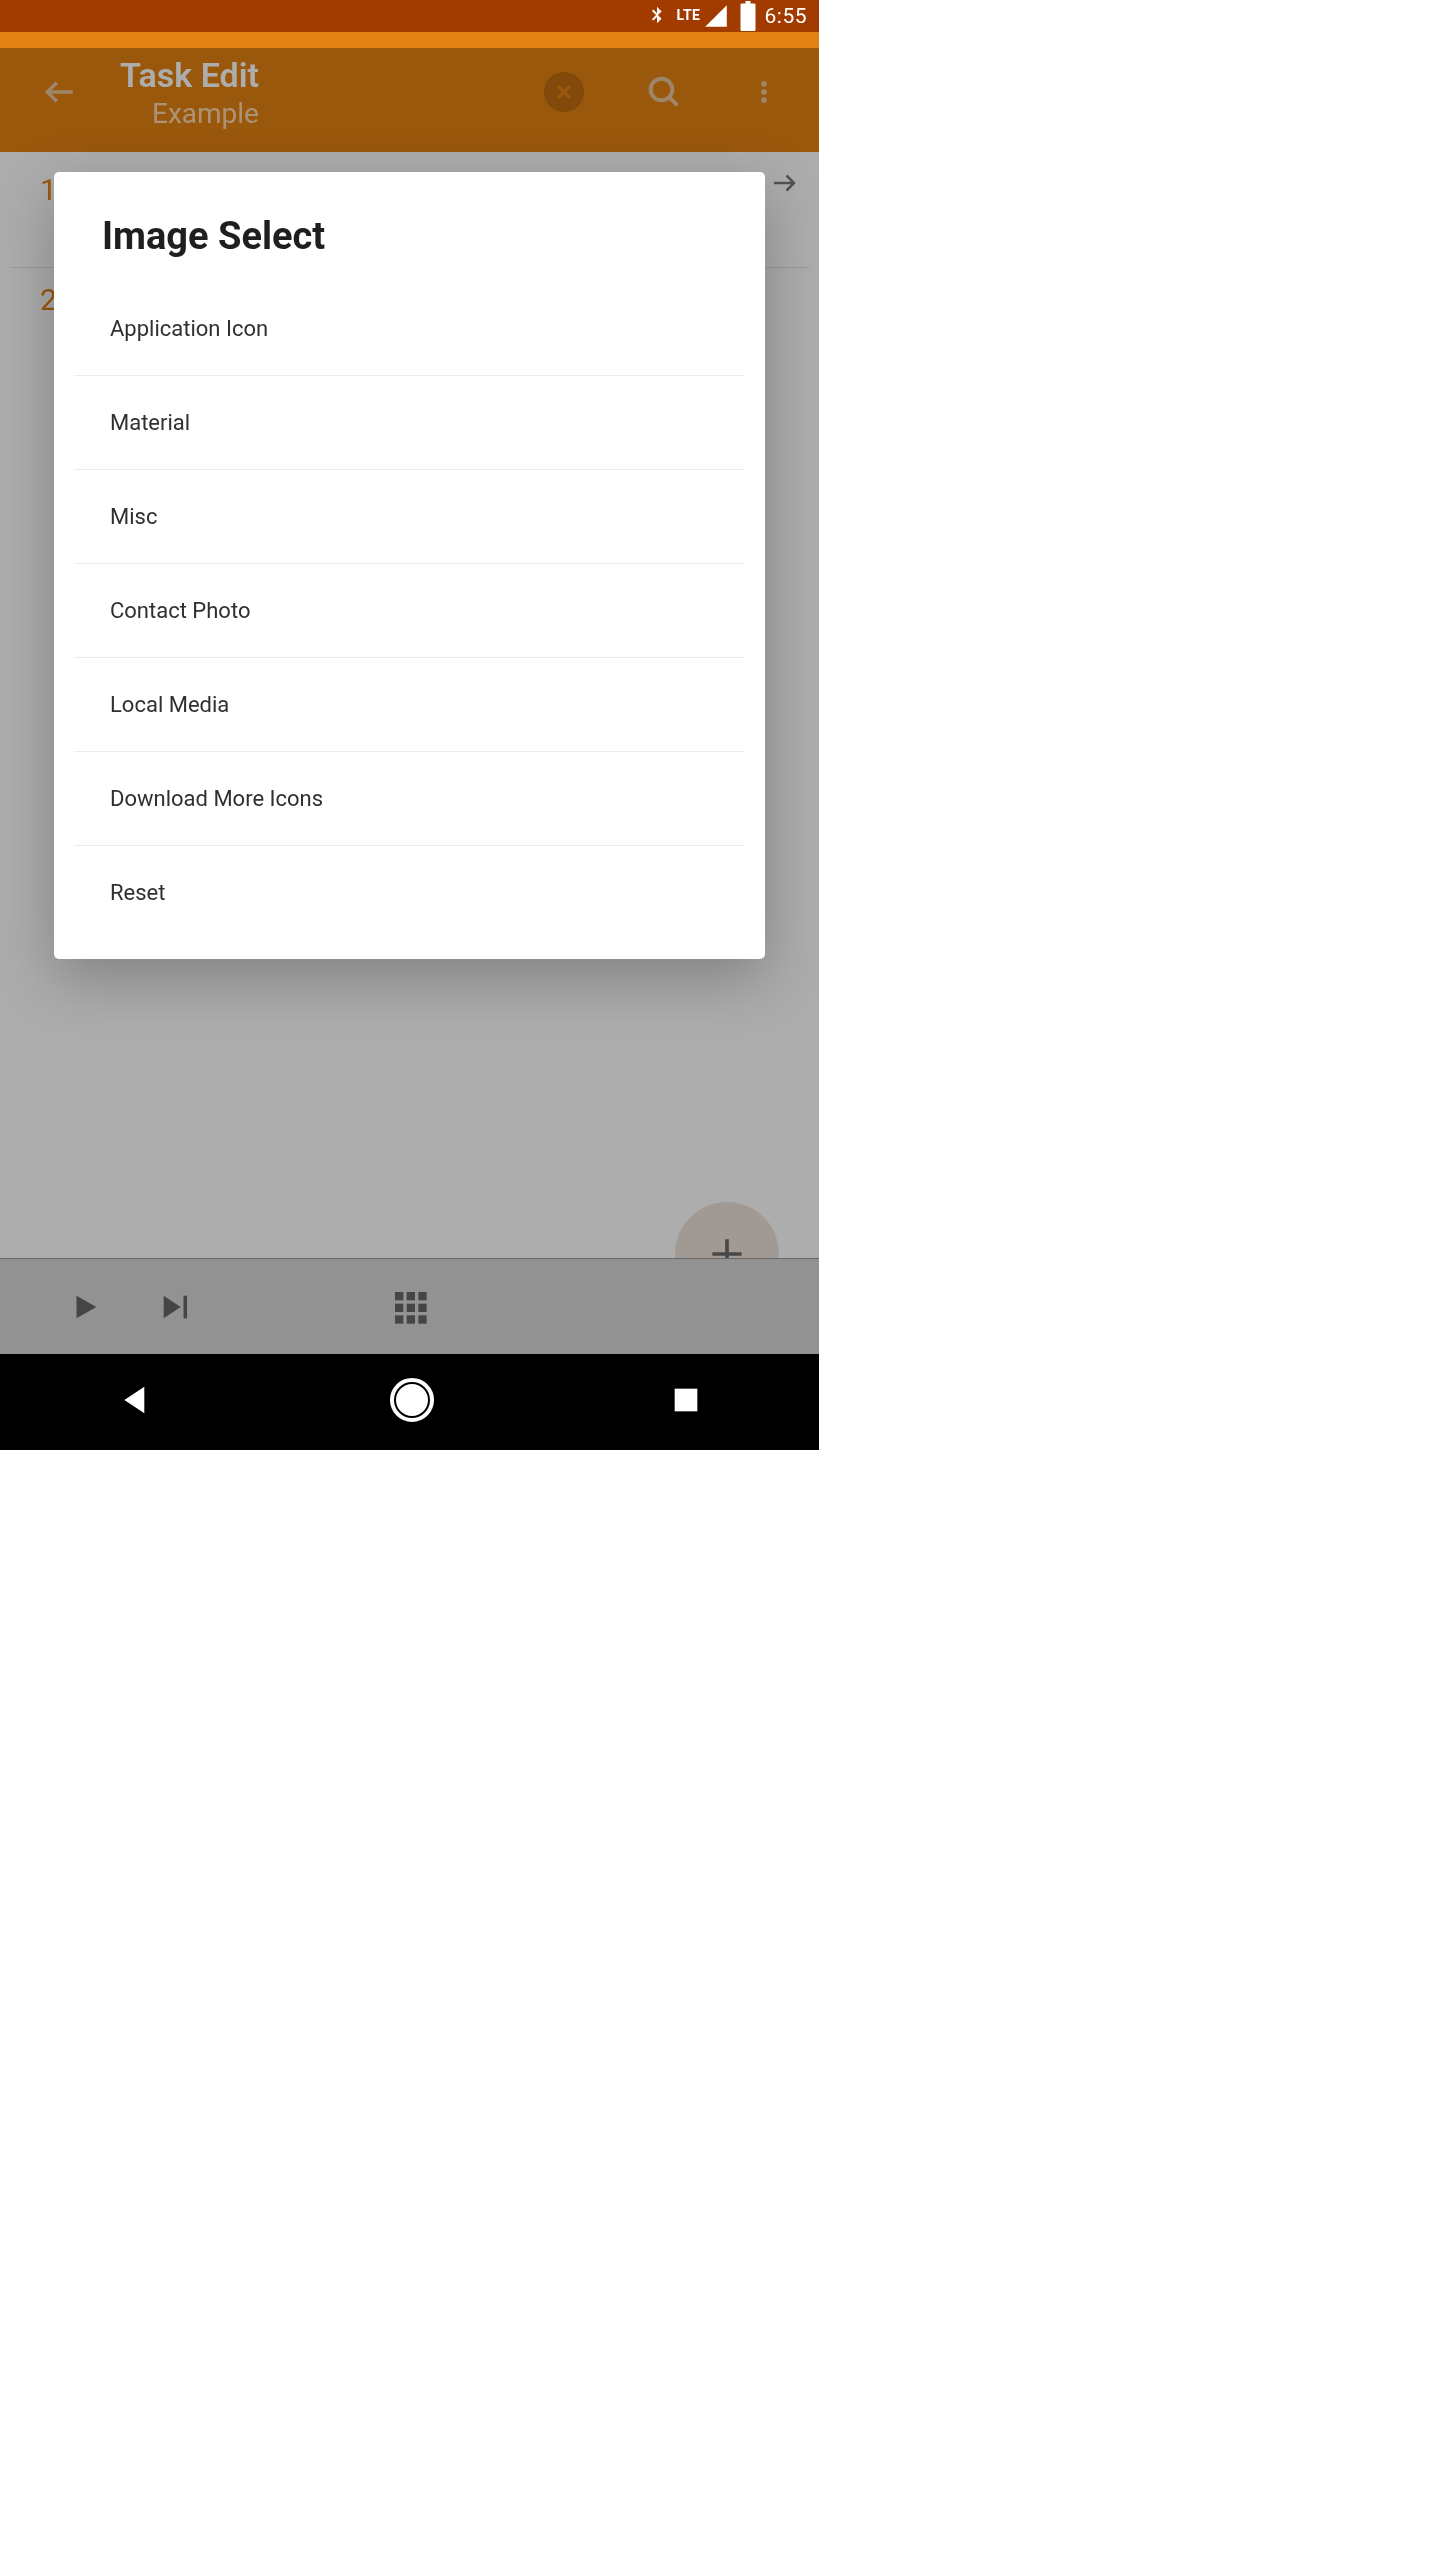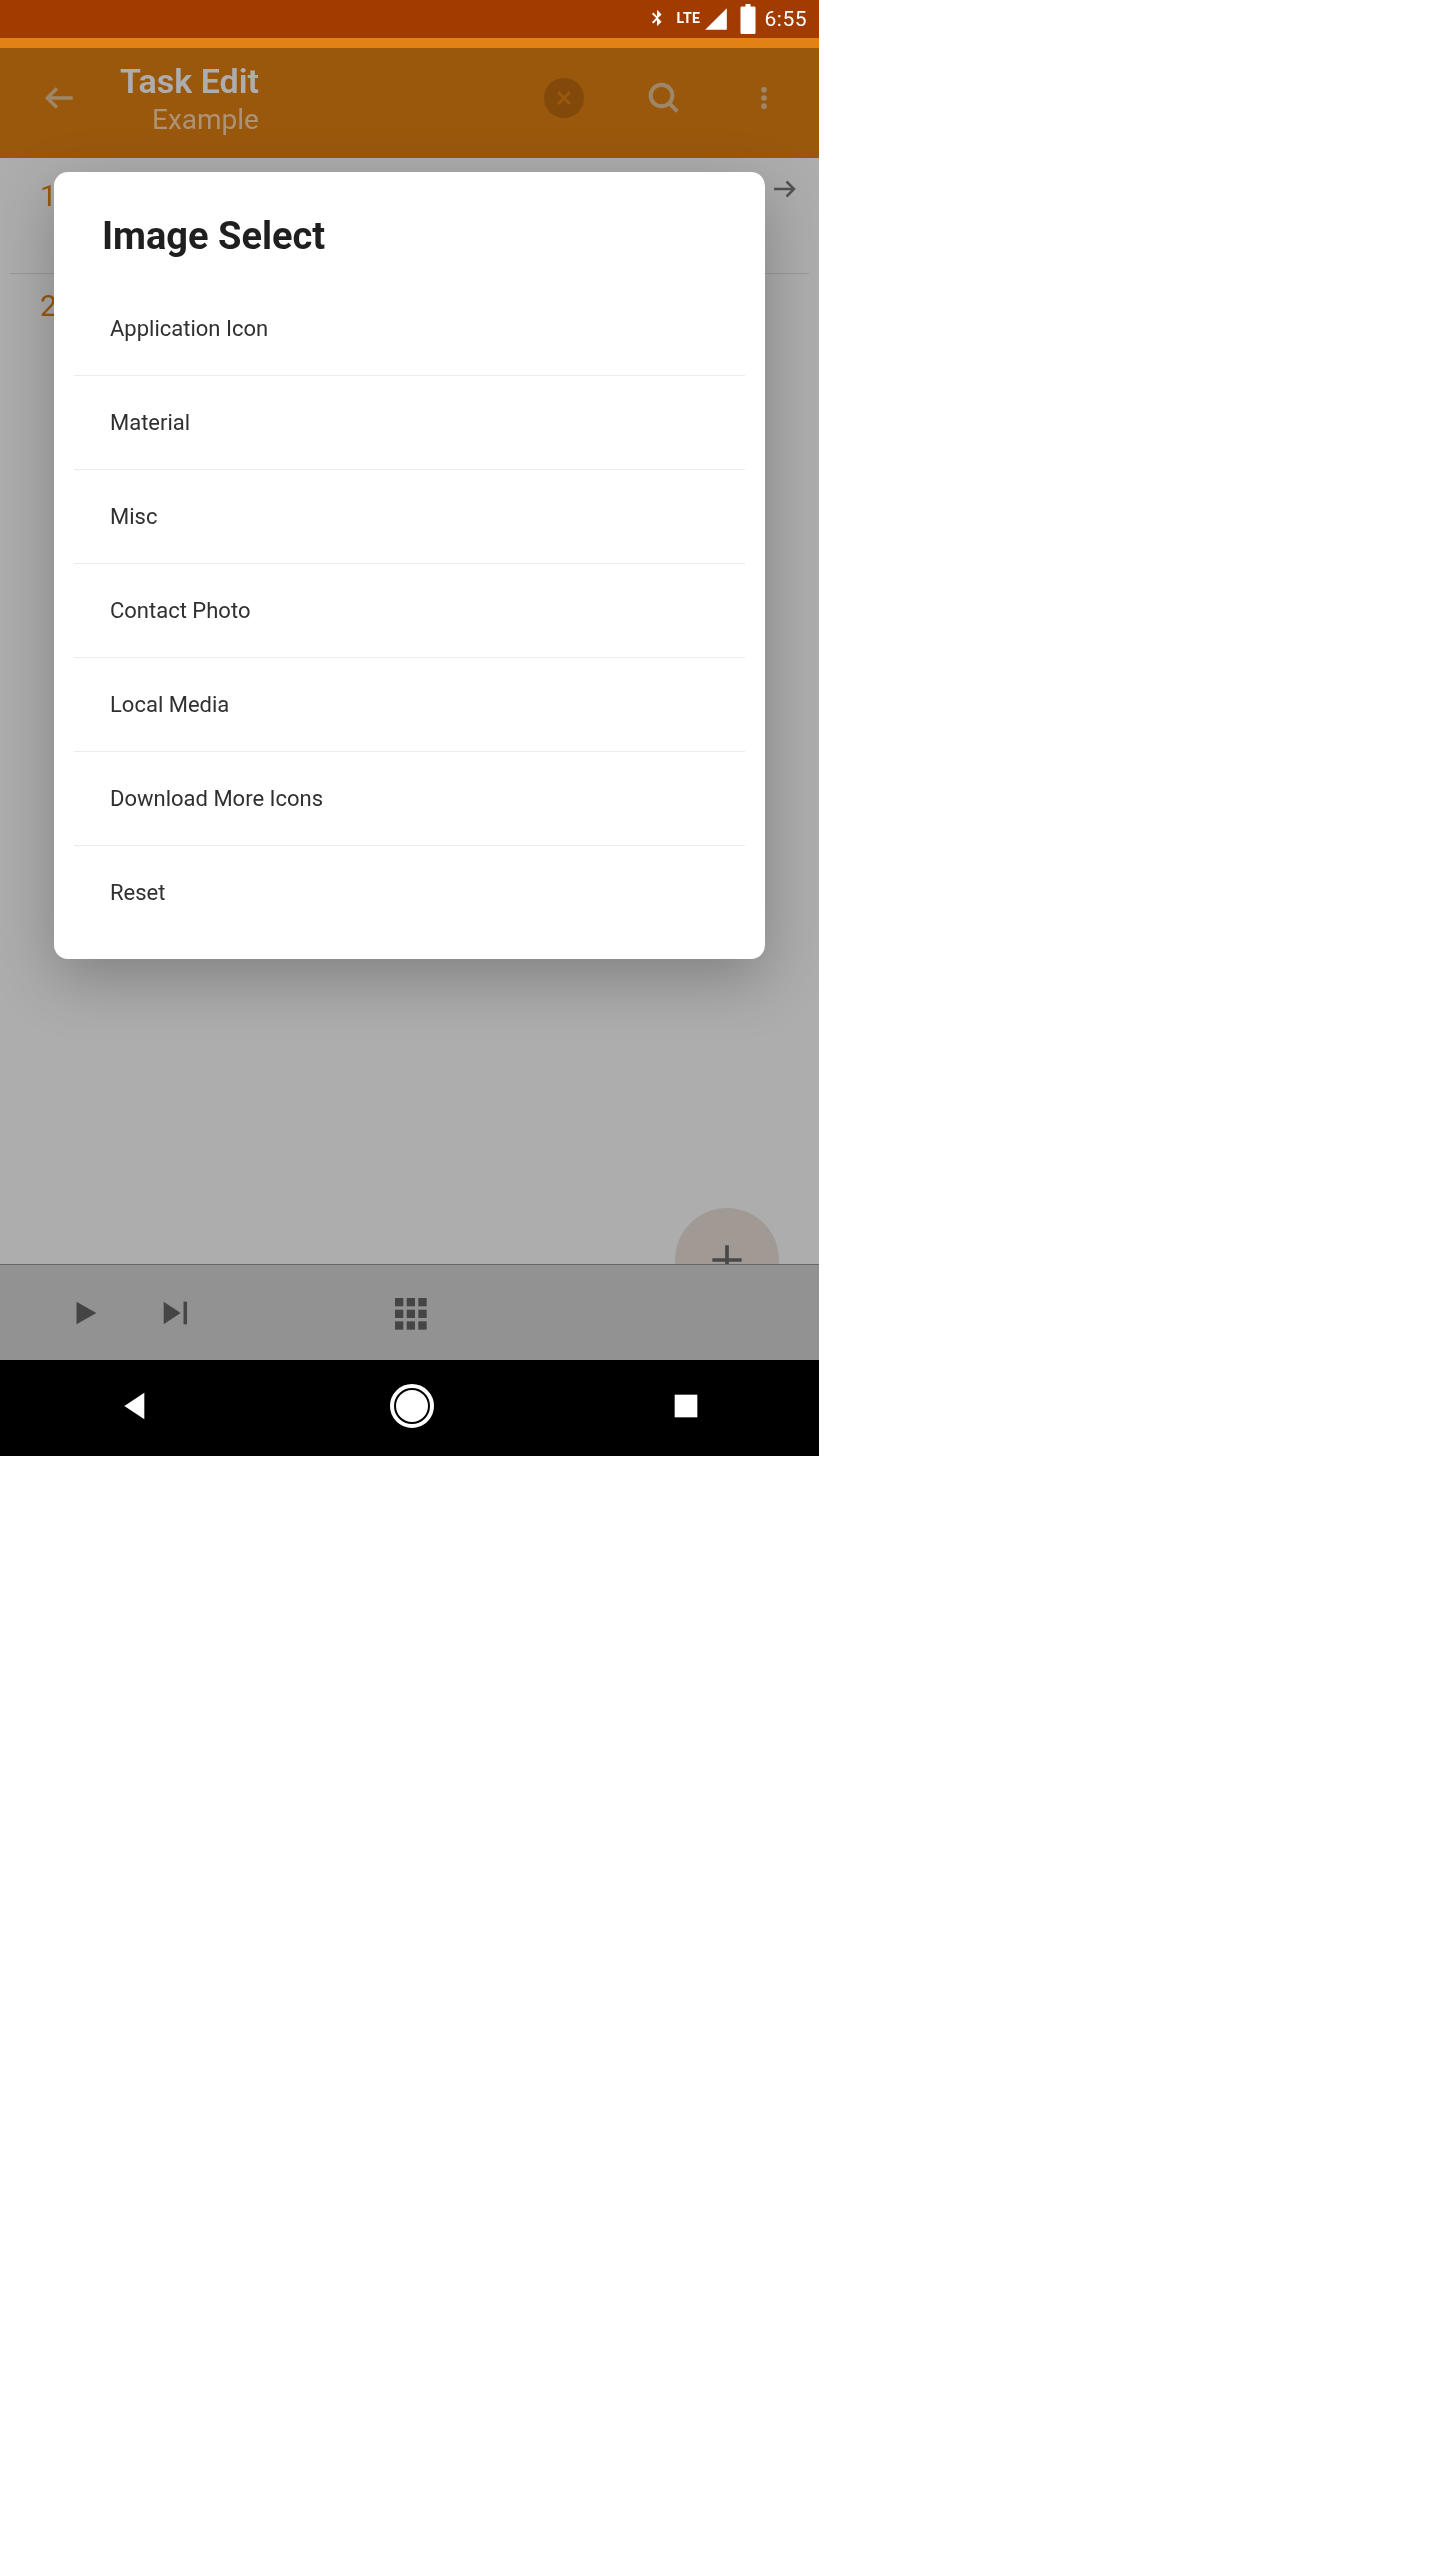--- a/index.html
+++ b/index.html
@@ -1,21 +1,21 @@
 <!DOCTYPE html>
 <html><head>
 <meta charset="utf-8">
 <style>
   * { margin: 0; padding: 0; box-sizing: border-box; }
   html, body { width: 819px; height: 1456px; overflow: hidden; font-family: Roboto, "Helvetica Neue", Arial, sans-serif; }
   body { background: #fff; position: relative; }
 
   
   .status-bar {
-    height: 38px;
+    height: 32px;
     background: #a23b00;
     display: flex;
     justify-content: flex-end;
     align-items: center;
     padding: 0 12px;
     gap: 8px;
     color: #fff;
   }
   .status-bar .time { font-size: 21px; font-weight: 400; letter-spacing: 0.5px; }
   .status-bar .lte { font-size: 14px; font-weight: 700; letter-spacing: 0.5px; position: relative; top: -6px; }
@@ -102,21 +102,21 @@
     bottom: 96px; 
     background: rgba(0,0,0,0.32);
     pointer-events: none;
   }
   .dialog {
     position: absolute;
     top: 172px;
     left: 54px;
     right: 54px;
     background: #fff;
-    border-radius: 14px;
+    border-radius: 5px;
     box-shadow: 0 20px 60px rgba(0,0,0,0.25);
     padding-bottom: 20px;
   }
   .dialog-title {
     font-size: 38px;
     font-weight: 700;
     color: #1f1f1f;
     padding: 42px 48px 24px 48px;
   }
   .dialog-list { padding: 0 20px; }

